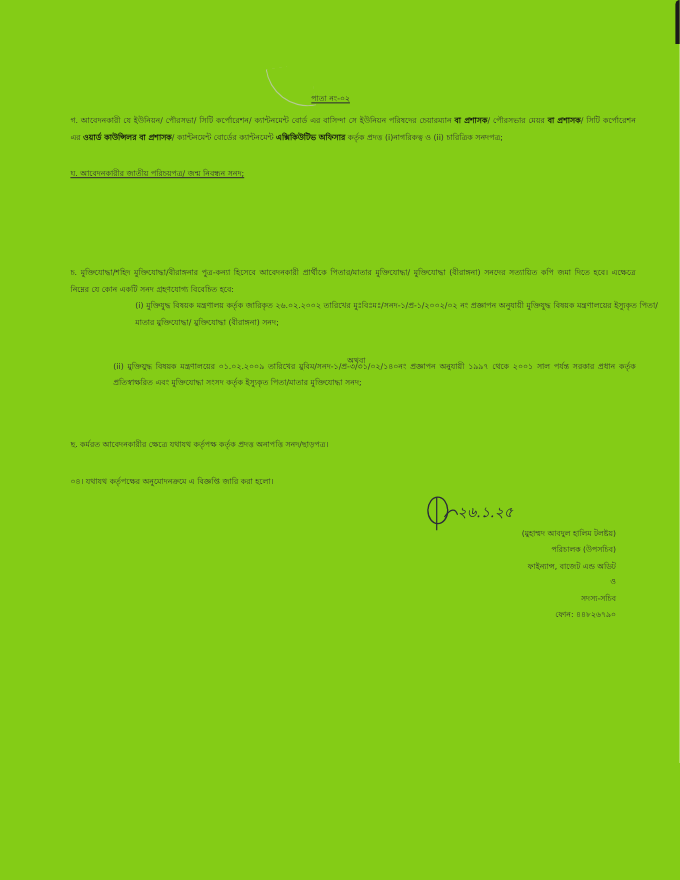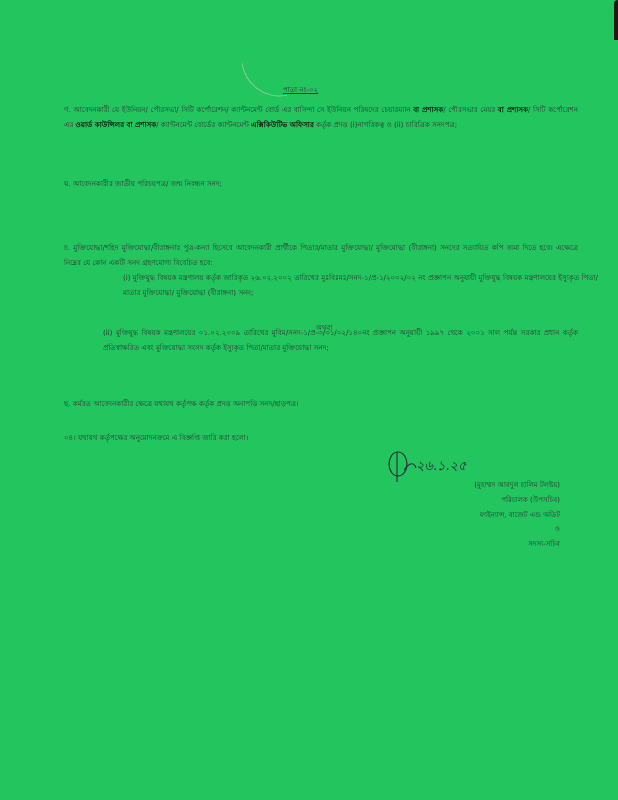--- a/index.html
+++ b/index.html
@@ -1,18 +1,18 @@
 <!DOCTYPE html>
 <html><head>
 <meta charset="utf-8">
 <style>
   html, body { margin: 0; padding: 0; background: #ffffff; }
   body { width: 618px; height: 800px; position: relative; overflow: hidden;
          font-family: "DejaVu Sans", sans-serif; color: #2a2a2a; }
-  .page { position: absolute; inset: 0; background: #22c55e; }
+  .page { position: absolute; inset: 0; background: #84cc16; }
   .corner { position: absolute; right: 0; top: 0; width: 4px; height: 40px;
             background: #1a1a1a; border-top-left-radius: 4px; }
   .scratch { position: absolute; left: 244px; top: 60px; width: 40px; height: 38px;
              border-left: 1px solid #c8c8c8; border-bottom: 1px solid #c8c8c8;
              border-bottom-left-radius: 40px; transform: rotate(-8deg); opacity: .7; }
   .page-no { position: absolute; left: 283px; top: 84px; font-size: 7px;
              text-decoration: underline; color: #333; }
   .p { position: absolute; font-size: 7.1px; line-height: 15.2px; color: #333;
        text-align: justify; }
   .p b { font-weight: bold; color: #111; }
@@ -31,21 +31,21 @@
 <div class="page">
   <div class="corner"></div>
   <div class="scratch"></div>
 
   <div class="page-no">পাতা নং-০২</div>
 
   <div class="p full" style="top:102px;">
     <span>গ. আবেদনকারী যে ইউনিয়ন/ পৌরসভা/ সিটি কর্পোরেশন/ ক্যান্টনমেন্ট বোর্ড এর বাসিন্দা সে ইউনিয়ন পরিষদের চেয়ারম্যান </span><b>বা প্রশাসক</b><span>/ পৌরসভার মেয়র </span><b>বা প্রশাসক</b><span>/ সিটি কর্পোরেশন এর </span><b>ওয়ার্ড কাউন্সিলর বা প্রশাসক</b><span>/ ক্যান্টনমেন্ট বোর্ডের ক্যান্টনমেন্ট </span><b>এক্সিকিউটিভ অফিসার</b><span> কর্তৃক প্রদত্ত (i)নাগরিকত্ব ও (ii) চারিত্রিক সনদপত্র;</span>
   </div>
 
-  <div class="p full" style="top:176px;">ঘ. আবেদনকারীর জাতীয় পরিচয়পত্র/ জন্ম নিবন্ধন সনদ;</div>
+  <div class="p full" style="top:150px;text-decoration:underline;">ঘ. আবেদনকারীর জাতীয় পরিচয়পত্র/ জন্ম নিবন্ধন সনদ;</div>
 
 
   <div class="p full" style="top:240px;">চ. মুক্তিযোদ্ধা/শহিদ মুক্তিযোদ্ধা/বীরাঙ্গনার পুত্র-কন্যা হিসেবে আবেদনকারী প্রার্থীকে পিতার/মাতার মুক্তিযোদ্ধা/ মুক্তিযোদ্ধা (বীরাঙ্গনা) সনদের সত্যায়িত কপি জমা দিতে হবে। এক্ষেত্রে নিম্নের যে কোন একটি সনদ গ্রহণযোগ্য বিবেচিত হবে:</div>
 
   <div class="p indent" style="top:270px;margin-left:20px;">(i) মুক্তিযুদ্ধ বিষয়ক মন্ত্রণালয় কর্তৃক জারিকৃত ২৬.০২.২০০২ তারিখের মুঃবিঃমঃ/সনদ-১/প্র-১/২০০২/০২ নং প্রজ্ঞাপন অনুযায়ী মুক্তিযুদ্ধ বিষয়ক মন্ত্রণালয়ের ইস্যুকৃত পিতা/মাতার মুক্তিযোদ্ধা/ মুক্তিযোদ্ধা (বীরাঙ্গনা) সনদ;</div>
 
   <div class="center" style="left:0; width:618px; top:322px; padding-left:30px; box-sizing:border-box;text-align:center;">অথবা</div>
 
   <div class="p indent" style="top:325px;">(ii) মুক্তিযুদ্ধ বিষয়ক মন্ত্রণালয়ের ০১.০২.২০০৯ তারিখের মুবিম/সনদ-১/প্র-৩/৩১/০২/১৪০নং প্রজ্ঞাপন অনুযায়ী ১৯৯৭ থেকে ২০০১ সাল পর্যন্ত সরকার প্রধান কর্তৃক প্রতিস্বাক্ষরিত এবং মুক্তিযোদ্ধা সংসদ কর্তৃক ইস্যুকৃত পিতা/মাতার মুক্তিযোদ্ধা সনদ;</div>
 
@@ -59,14 +59,15 @@
     <path d="M24 22 C30 14 34 14 36 20" stroke="#2b2b3a" stroke-width="1.1" fill="none"></path>
     <text x="36" y="22" font-size="13" fill="#2b2b3a" font-family="DejaVu Serif, serif" font-style="italic">২৬.১.২৫</text>
   </svg>
 
   <div class="sig-block">
     <div>(মুহাম্মদ আবদুল হালিম টলষ্টয়)</div>
     <div>পরিচালক (উপসচিব)</div>
     <div>ফাইন্যান্স, বাজেট এন্ড অডিট</div>
     <div>ও</div>
     <div>সদস্য-সচিব</div>
+    <div>ফোন: ৪৪৮২৬৭৯০</div>
   </div>
 </div>
 
 </body></html>

